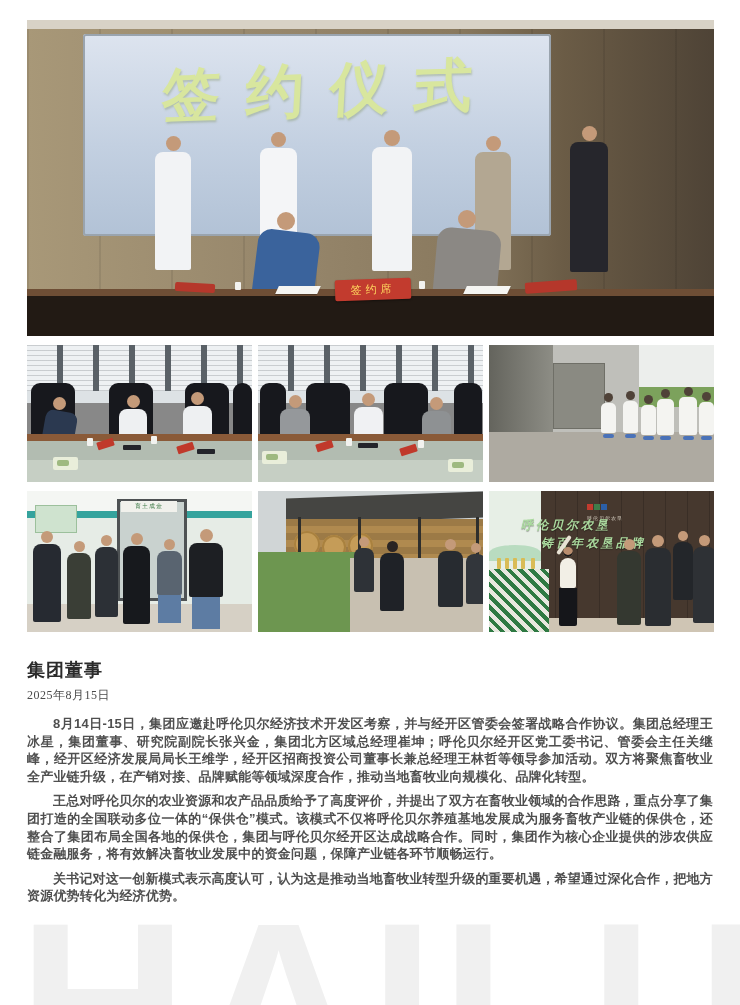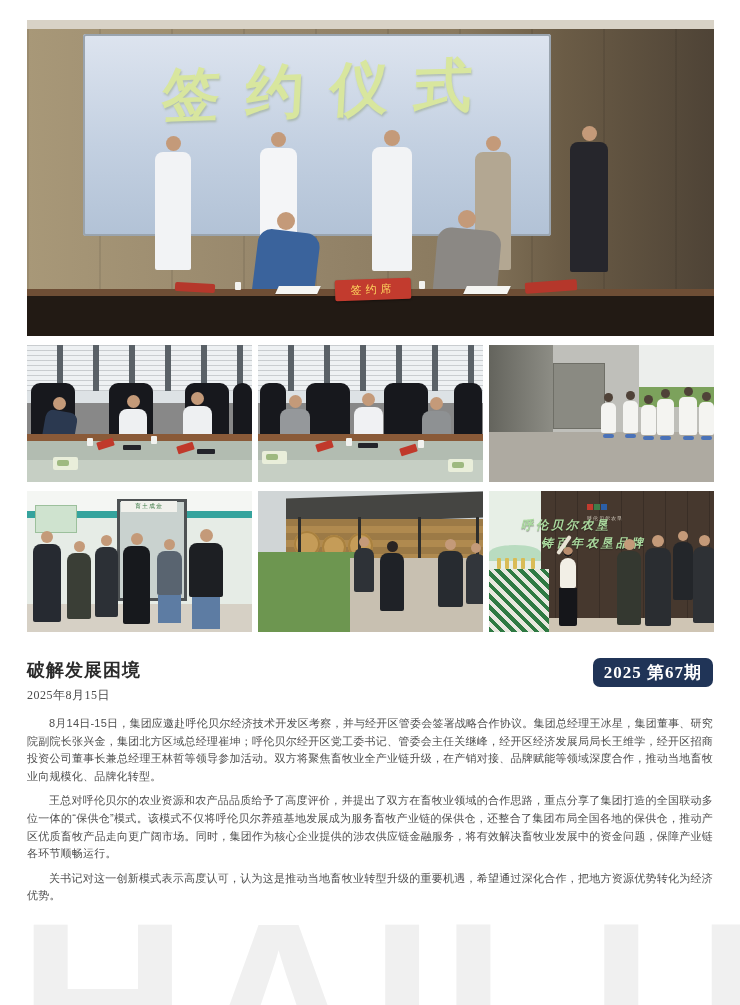--- a/index.html
+++ b/index.html
@@ -92,22 +92,22 @@
   
   .meta-row{display:flex;justify-content:space-between;align-items:flex-start;margin-top:26px;}
   .dept{font-family:"Liberation Serif","DejaVu Serif",serif;font-weight:bold;font-size:18px;color:#2b2b2b;letter-spacing:1px;}
   .pubdate{font-family:"Liberation Serif","DejaVu Serif",serif;font-size:12px;color:#4a4a4a;margin-top:5px;letter-spacing:.5px;}
   .issue-badge{background:#203457;color:#fff;font-family:"Liberation Serif","DejaVu Serif",serif;
           font-size:17px;font-weight:bold;padding:3px 11px;border-radius:7px;letter-spacing:1px;}
   .headline{display:flex;align-items:center;gap:9px;margin-top:25px;}
   .bullet{width:7px;height:7px;background:#1f1f1f;flex:0 0 auto;}
   .headline-text{font-size:15.5px;font-weight:bold;color:#161616;letter-spacing:.5px;}
   .body-text{margin-top:11px;}
-  .body-text p{margin:0 0 7px;font-size:11px;line-height:17.6px;color:#4f4f4f;
-          text-align:justify;text-indent:2em;letter-spacing:.2px;}
+  .body-text p{margin:0 0 7px;font-size:13px;line-height:17.6px;color:#4f4f4f;
+          text-align:justify;text-indent:2em;letter-spacing:.2px;font-weight:bold;}
   
   .watermark{position:absolute;left:18px;top:888px;z-index:1;font-weight:bold;
           font-family:"Liberation Sans","DejaVu Sans",sans-serif;
           font-size:235px;line-height:1;color:#f0f0f0;letter-spacing:6px;white-space:nowrap;user-select:none;}
 </style>
 </head>
 <body>
 
 <div class="page">
 
@@ -371,28 +371,27 @@
           </div>
         <div class="p" style="left:204px;top:44px;">
             <div class="head" style="width:11px;height:11px;"></div>
             <div class="torso" style="width:23px;height:76px;background:#2e3135;"></div>
           </div>
       </div>
     </div>
 
     <div class="meta-row">
       <div>
-        <div class="dept">破解发展困境</div>
+        <div class="dept">集团董事</div>
         <div class="pubdate">2025年8月15日</div>
       </div>
-      <div class="issue-badge">2025 第67期</div>
     </div>
 
 
     <div class="body-text">
       <p>8月14日-15日，集团应邀赴呼伦贝尔经济技术开发区考察，并与经开区管委会签署战略合作协议。集团总经理王冰星，集团董事、研究院副院长张兴金，集团北方区域总经理崔坤；呼伦贝尔经开区党工委书记、管委会主任关继峰，经开区经济发展局局长王维学，经开区招商投资公司董事长兼总经理王林哲等领导参加活动。双方将聚焦畜牧业全产业链升级，在产销对接、品牌赋能等领域深度合作，推动当地畜牧业向规模化、品牌化转型。</p>
-      <p>王总对呼伦贝尔的农业资源和农产品品质给予了高度评价，并提出了双方在畜牧业领域的合作思路，重点分享了集团打造的全国联动多位一体的“保供仓”模式。该模式不仅将呼伦贝尔养殖基地发展成为服务畜牧产业链的保供仓，还整合了集团布局全国各地的保供仓，推动产区优质畜牧产品走向更广阔市场。同时，集团作为核心企业提供的涉农供应链金融服务，将有效解决畜牧业发展中的资金问题，保障产业链各环节顺畅运行。</p>
+      <p>王总对呼伦贝尔的农业资源和农产品品质给予了高度评价，并提出了双方在畜牧业领域的合作思路，重点分享了集团打造的全国联动多位一体的“保供仓”模式。该模式不仅将呼伦贝尔养殖基地发展成为服务畜牧产业链的保供仓，还整合了集团布局全国各地的保供仓，集团与呼伦贝尔经开区达成战略合作。同时，集团作为核心企业提供的涉农供应链金融服务，将有效解决畜牧业发展中的资金问题，保障产业链各环节顺畅运行。</p>
       <p>关书记对这一创新模式表示高度认可，认为这是推动当地畜牧业转型升级的重要机遇，希望通过深化合作，把地方资源优势转化为经济优势。</p>
 
     </div>
 
   </div>
 </div>
 
 </body></html>

